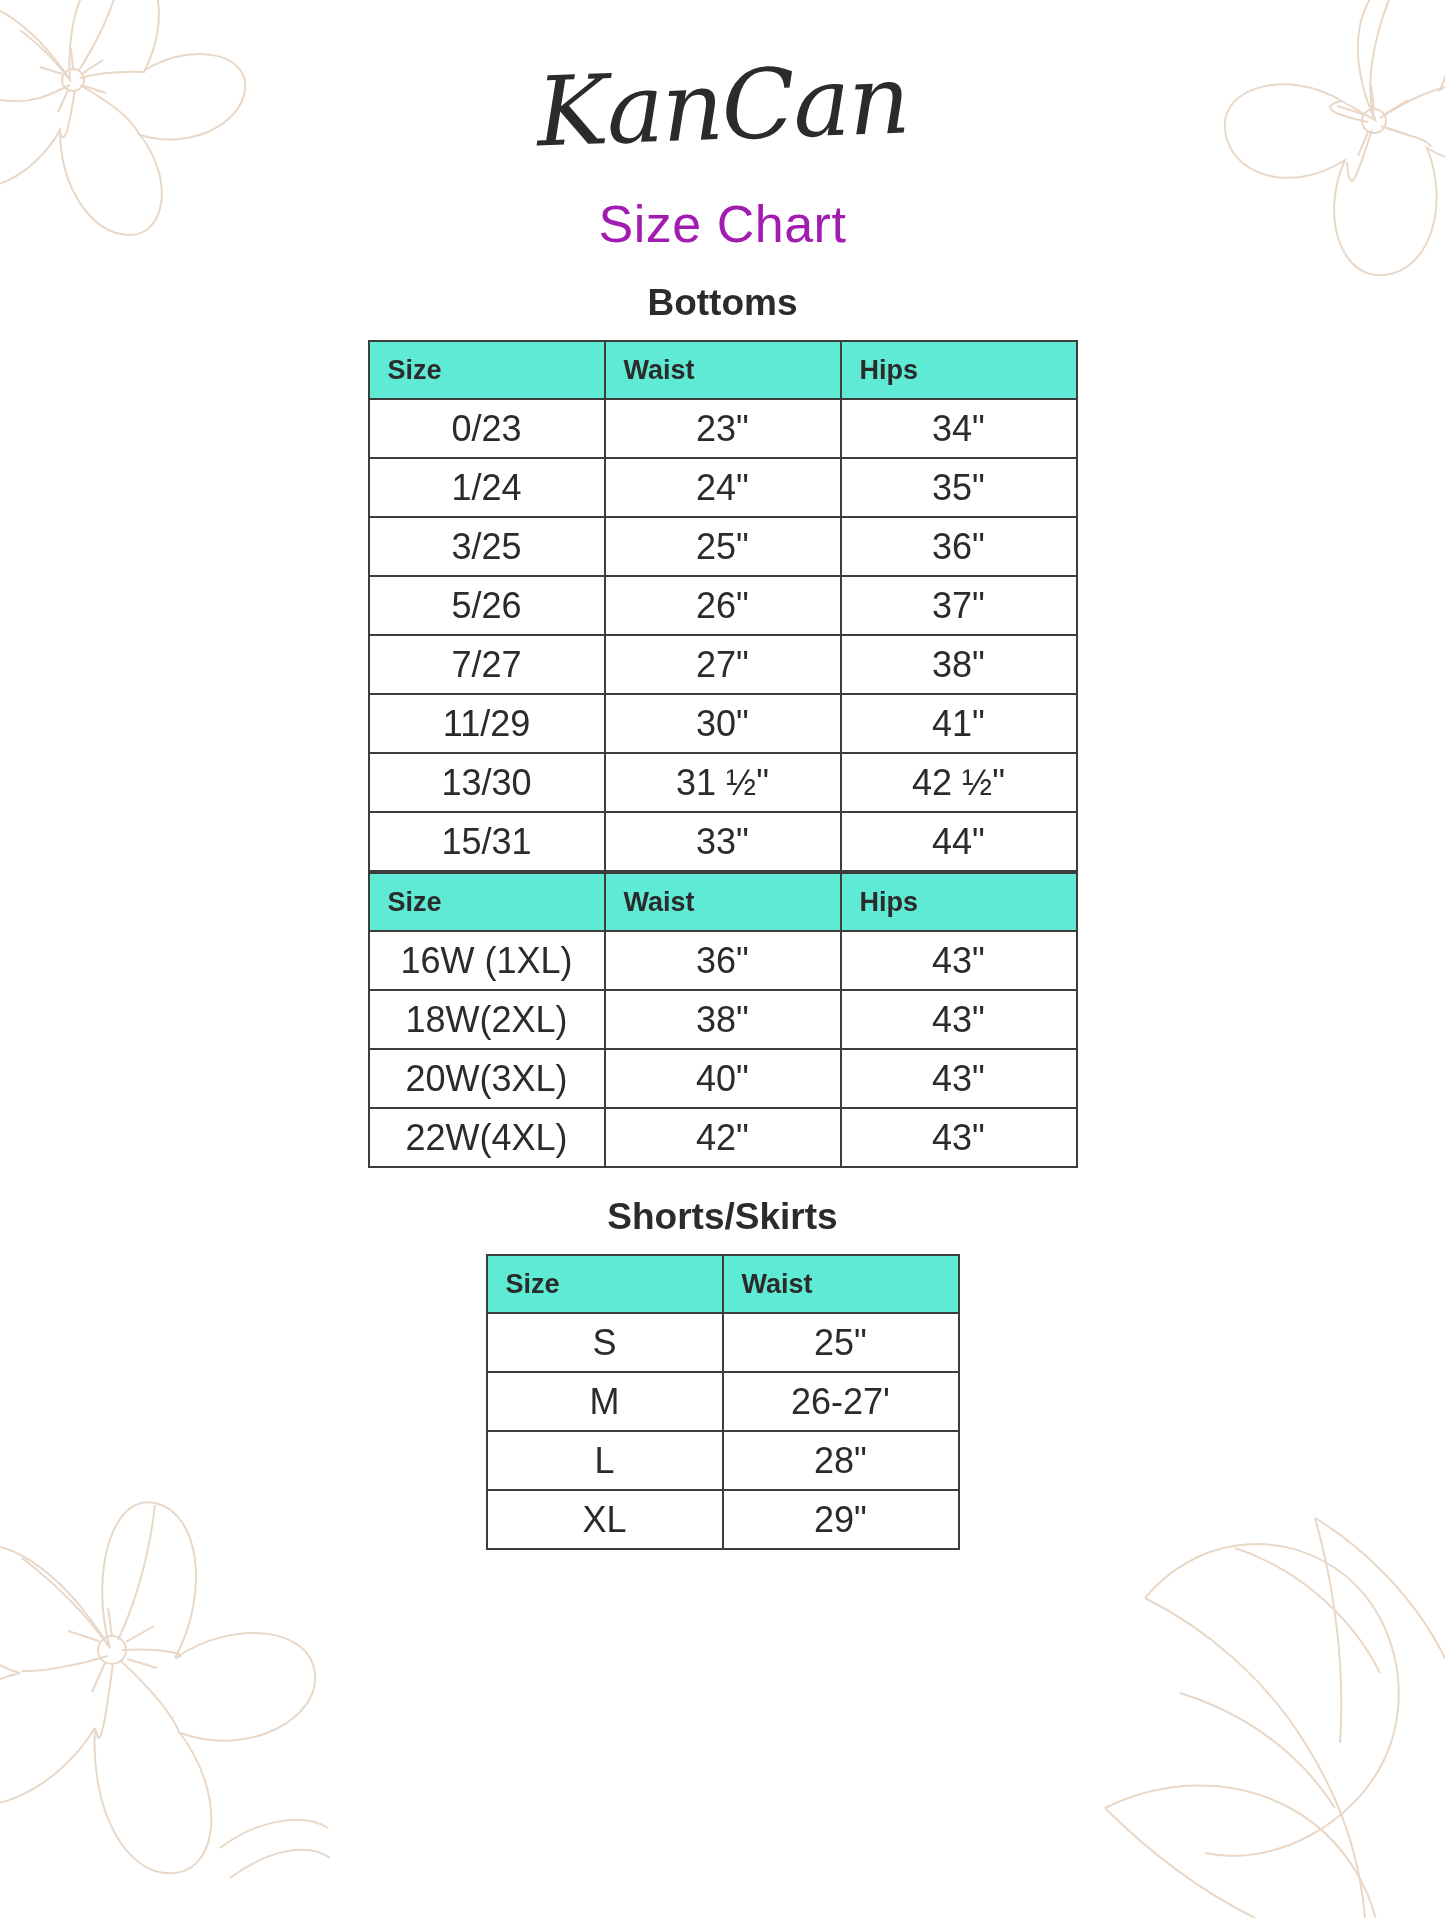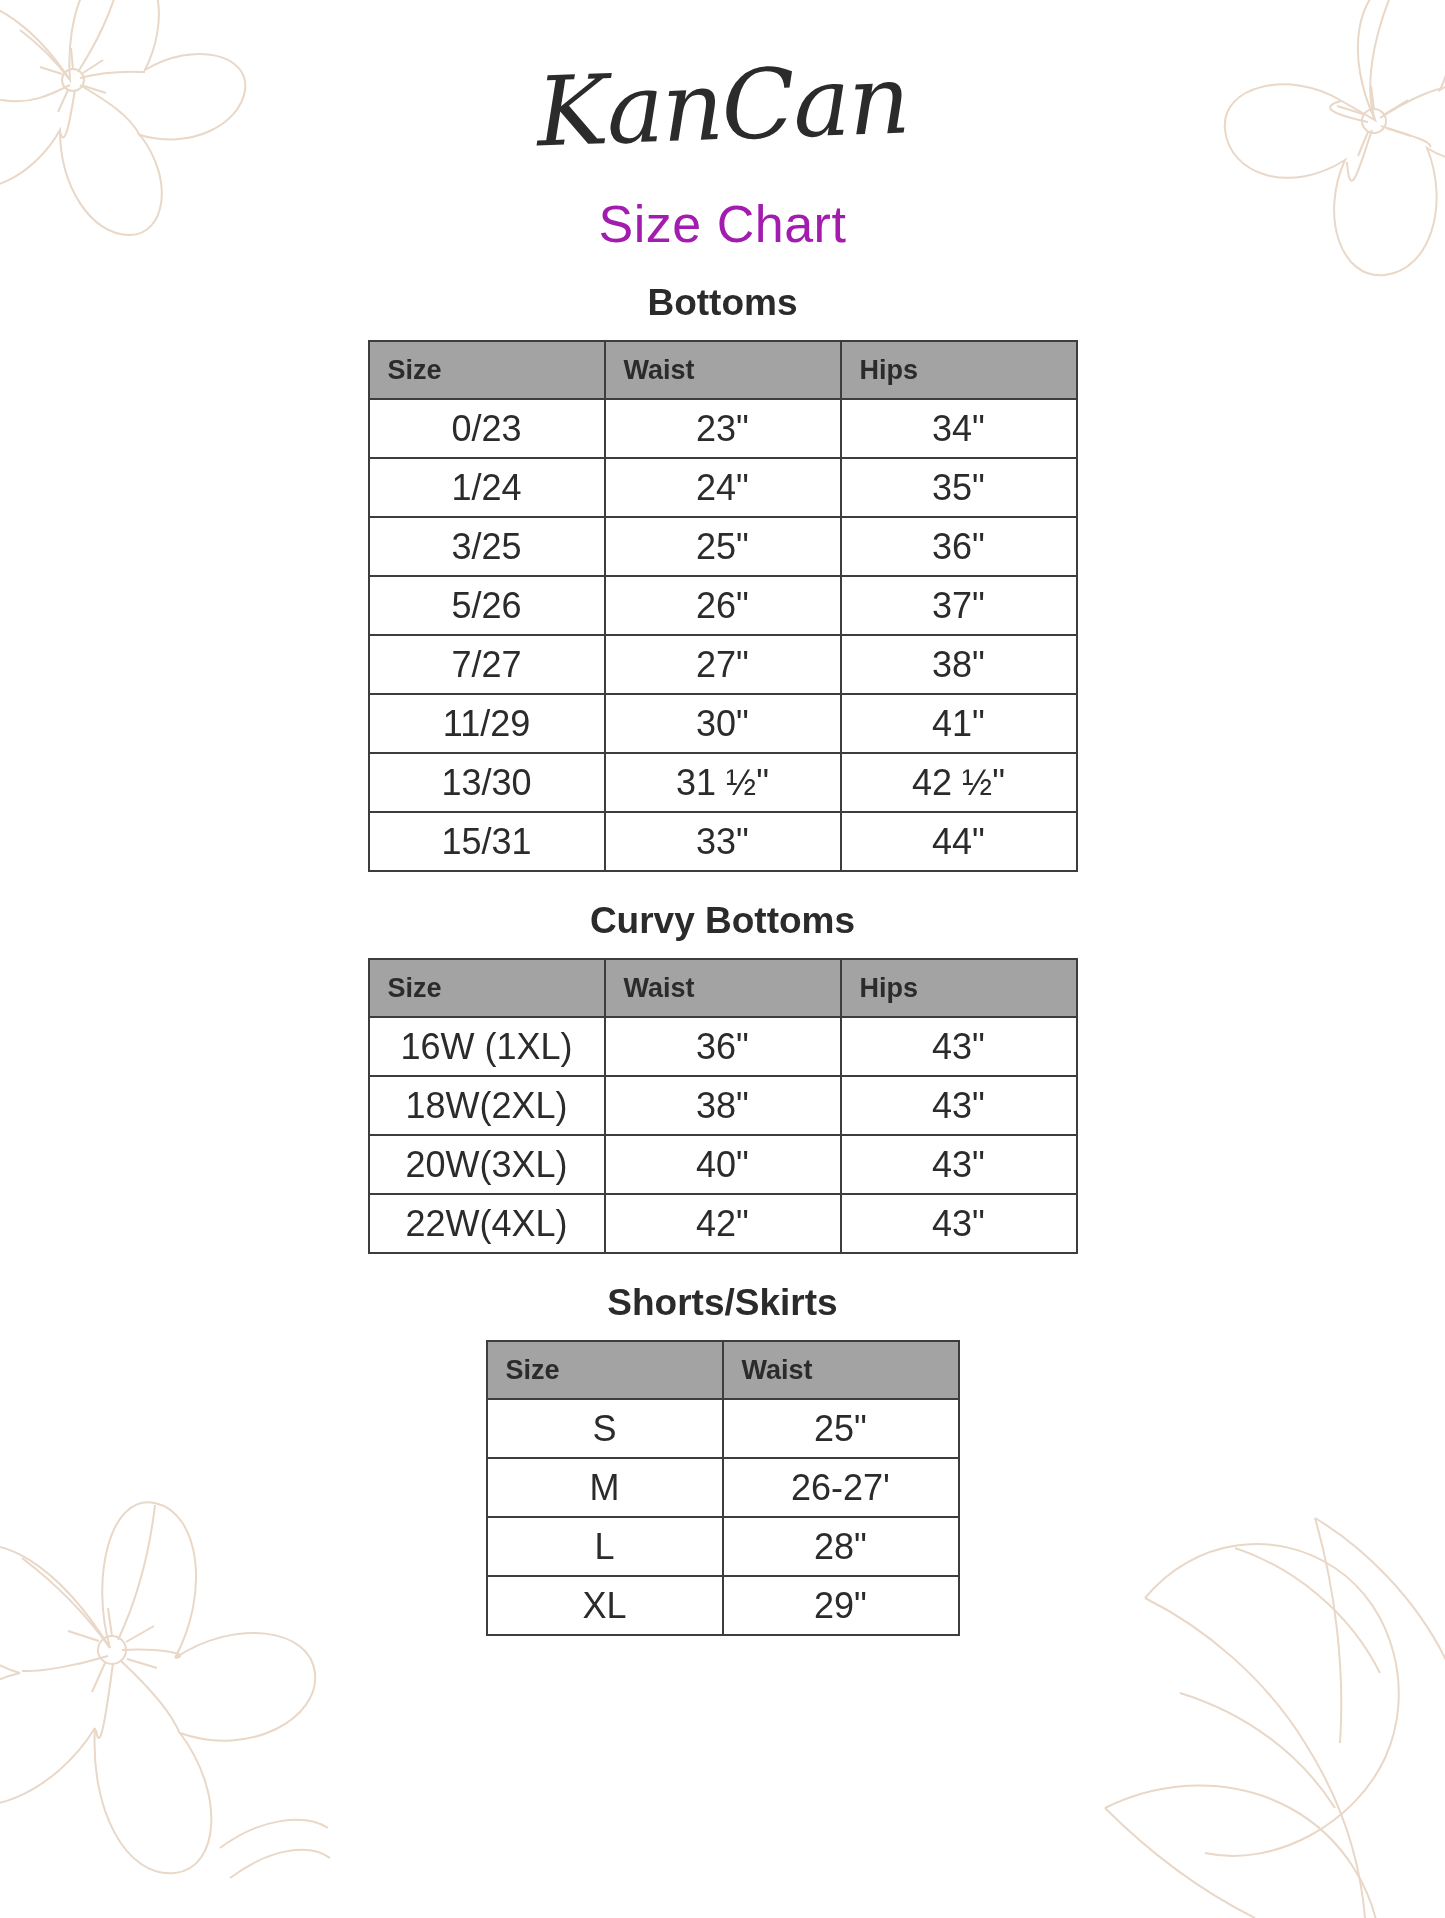--- a/index.html
+++ b/index.html
@@ -75,21 +75,21 @@
   table.chart td, table.chart th {
     border: 2px solid #3d3d3d;
     text-align: center;
     font-weight: 400;
     font-size: 36px;
     color: #2b2b2b;
     padding: 0;
     height: 57px;
   }
   table.chart thead th {
-    background: #a3a3a3;
+    background: #5eead4;
     font-weight: bold;
     font-size: 27px;
     text-align: left;
     padding-left: 18px;
     height: 56px;
   }
 
   
   .t-bottoms col.c1, .t-curvy col.c1 { width: 236px; }
   .t-bottoms col.c2, .t-curvy col.c2 { width: 236px; }
@@ -216,21 +216,20 @@
         <td>42 ½"</td>
       </tr>
       <tr>
         <td>15/31</td>
         <td>33"</td>
         <td>44"</td>
       </tr>
     </tbody>
   </table>
 
-  <div class="section-title">Curvy Bottoms</div>
   <table class="chart t-curvy">
     <colgroup>
         <col class="c1">
         <col class="c2">
         <col class="c3">
       </colgroup>
     <thead>
       <tr>
         <th>Size</th>
         <th>Waist</th>

